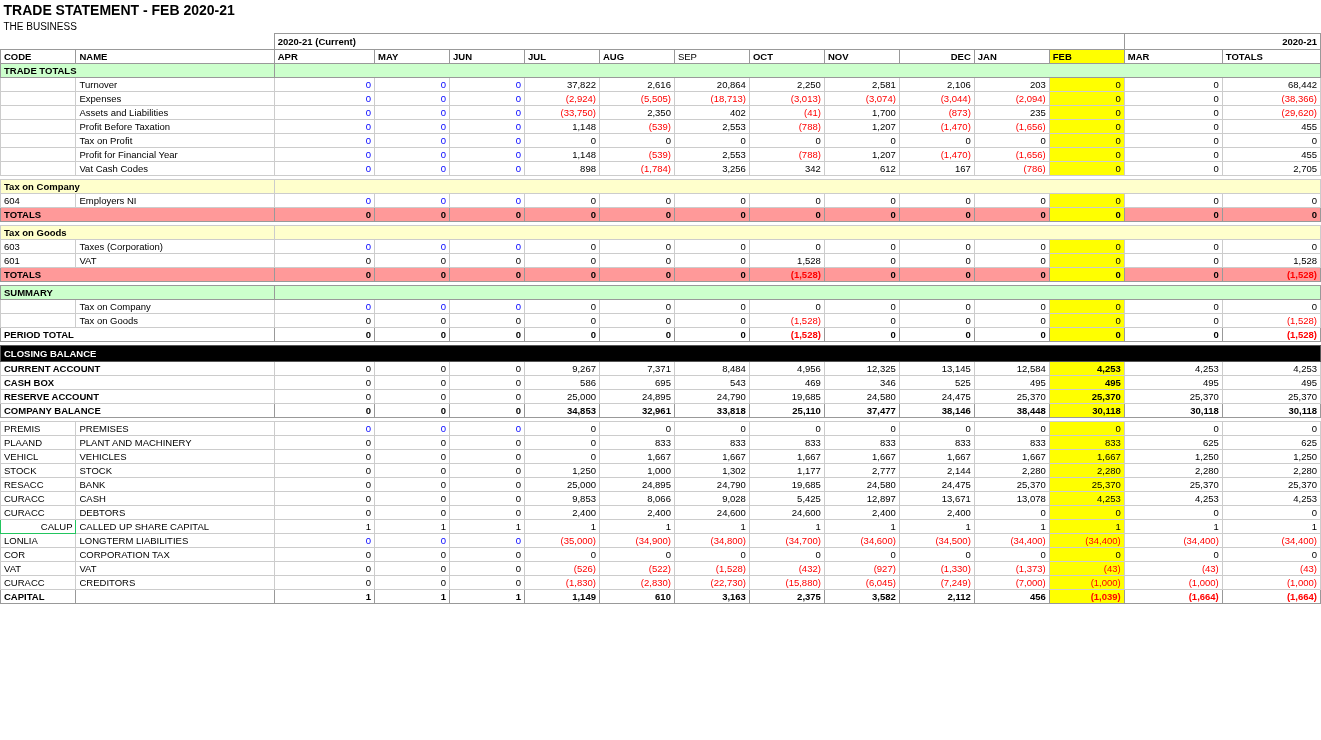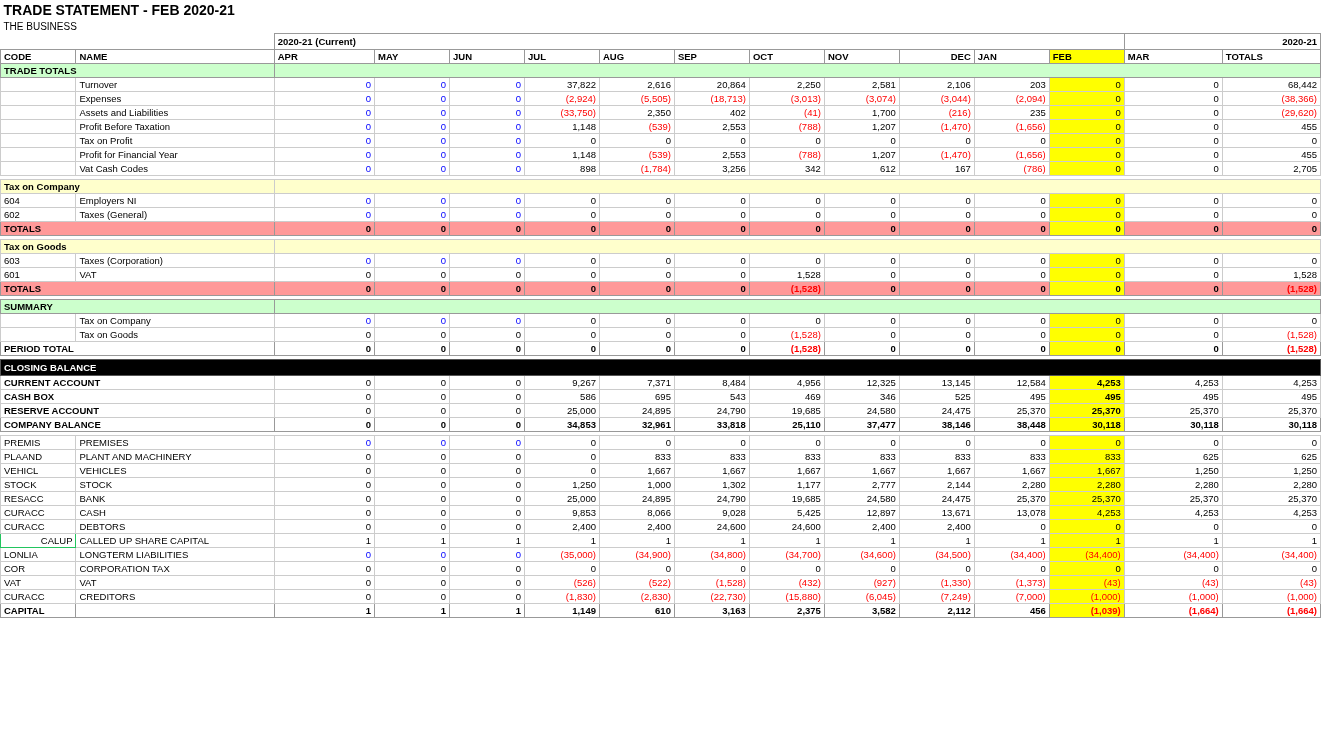--- a/index.html
+++ b/index.html
@@ -61,21 +61,21 @@
     </tr>
 
     <tr style="background:#fff; font-weight:bold;">
       <td style="border:1px solid #999; font-weight:bold;">CODE</td>
       <td style="border:1px solid #999; font-weight:bold;">NAME</td>
       <td style="border:1px solid #999; font-weight:bold;">APR</td>
       <td style="border:1px solid #999; font-weight:bold;">MAY</td>
       <td style="border:1px solid #999; font-weight:bold;">JUN</td>
       <td style="border:1px solid #999; font-weight:bold;">JUL</td>
       <td style="border:1px solid #999; font-weight:bold;">AUG</td>
-      <td style="border:1px solid #999; font-weight:bold;">SEP</td>
+      <td style="border:1px solid #999; font-weight:normal;">SEP</td>
       <td style="border:1px solid #999; font-weight:bold;">OCT</td>
       <td style="border:1px solid #999; font-weight:bold;">NOV</td>
       <td style="border:1px solid #999; font-weight:bold;text-align:right;">DEC</td>
       <td style="border:1px solid #999; font-weight:bold;">JAN</td>
       <td style="border:1px solid #999; font-weight:bold; background:#FFFF00;">FEB</td>
       <td style="border:1px solid #999; font-weight:bold;">MAR</td>
       <td style="border:1px solid #999; font-weight:bold;">TOTALS</td>
     </tr>
 
     <tr style="background:#CCFFCC;">
@@ -123,21 +123,21 @@
       <td style="border:1px solid #ccc;"></td>
       <td style="border:1px solid #ccc;">Assets and Liabilities</td>
       <td class="num blue" style="border:1px solid #ccc;">0</td>
       <td class="num blue" style="border:1px solid #ccc;">0</td>
       <td class="num blue" style="border:1px solid #ccc;">0</td>
       <td class="num red" style="border:1px solid #ccc;">(33,750)</td>
       <td class="num" style="border:1px solid #ccc;">2,350</td>
       <td class="num" style="border:1px solid #ccc;">402</td>
       <td class="num red" style="border:1px solid #ccc;">(41)</td>
       <td class="num" style="border:1px solid #ccc;">1,700</td>
-      <td class="num red" style="border:1px solid #ccc;">(216)</td>
+      <td class="num red" style="border:1px solid #ccc;">(873)</td>
       <td class="num" style="border:1px solid #ccc;">235</td>
       <td class="num" style="border:1px solid #ccc; background:#FFFF00;">0</td>
       <td class="num" style="border:1px solid #ccc;">0</td>
       <td class="num red" style="border:1px solid #ccc;">(29,620)</td>
     </tr>
 
     <tr>
       <td style="border:1px solid #ccc;"></td>
       <td style="border:1px solid #ccc;">Profit Before Taxation</td>
       <td class="num blue" style="border:1px solid #ccc;">0</td>
@@ -229,37 +229,20 @@
       <td class="num" style="border:1px solid #ccc;">0</td>
       <td class="num" style="border:1px solid #ccc;">0</td>
       <td class="num" style="border:1px solid #ccc;">0</td>
       <td class="num" style="border:1px solid #ccc;">0</td>
       <td class="num" style="border:1px solid #ccc;">0</td>
       <td class="num" style="border:1px solid #ccc; background:#FFFF00;">0</td>
       <td class="num" style="border:1px solid #ccc;">0</td>
       <td class="num" style="border:1px solid #ccc;">0</td>
     </tr>
 
-    <tr>
-      <td style="border:1px solid #ccc;">602</td>
-      <td style="border:1px solid #ccc;">Taxes (General)</td>
-      <td class="num blue" style="border:1px solid #ccc;">0</td>
-      <td class="num blue" style="border:1px solid #ccc;">0</td>
-      <td class="num blue" style="border:1px solid #ccc;">0</td>
-      <td class="num" style="border:1px solid #ccc;">0</td>
-      <td class="num" style="border:1px solid #ccc;">0</td>
-      <td class="num" style="border:1px solid #ccc;">0</td>
-      <td class="num" style="border:1px solid #ccc;">0</td>
-      <td class="num" style="border:1px solid #ccc;">0</td>
-      <td class="num" style="border:1px solid #ccc;">0</td>
-      <td class="num" style="border:1px solid #ccc;">0</td>
-      <td class="num" style="border:1px solid #ccc; background:#FFFF00;">0</td>
-      <td class="num" style="border:1px solid #ccc;">0</td>
-      <td class="num" style="border:1px solid #ccc;">0</td>
-    </tr>
 
     <tr style="background:#FF9999; font-weight:bold;">
       <td colspan="2" style="border:1px solid #999; font-weight:bold; background:#FF9999;">TOTALS</td>
       <td class="num" style="border:1px solid #999; background:#FF9999;">0</td>
       <td class="num" style="border:1px solid #999; background:#FF9999;">0</td>
       <td class="num" style="border:1px solid #999; background:#FF9999;">0</td>
       <td class="num" style="border:1px solid #999; background:#FF9999;">0</td>
       <td class="num" style="border:1px solid #999; background:#FF9999;">0</td>
       <td class="num" style="border:1px solid #999; background:#FF9999;">0</td>
       <td class="num" style="border:1px solid #999; background:#FF9999;">0</td>

